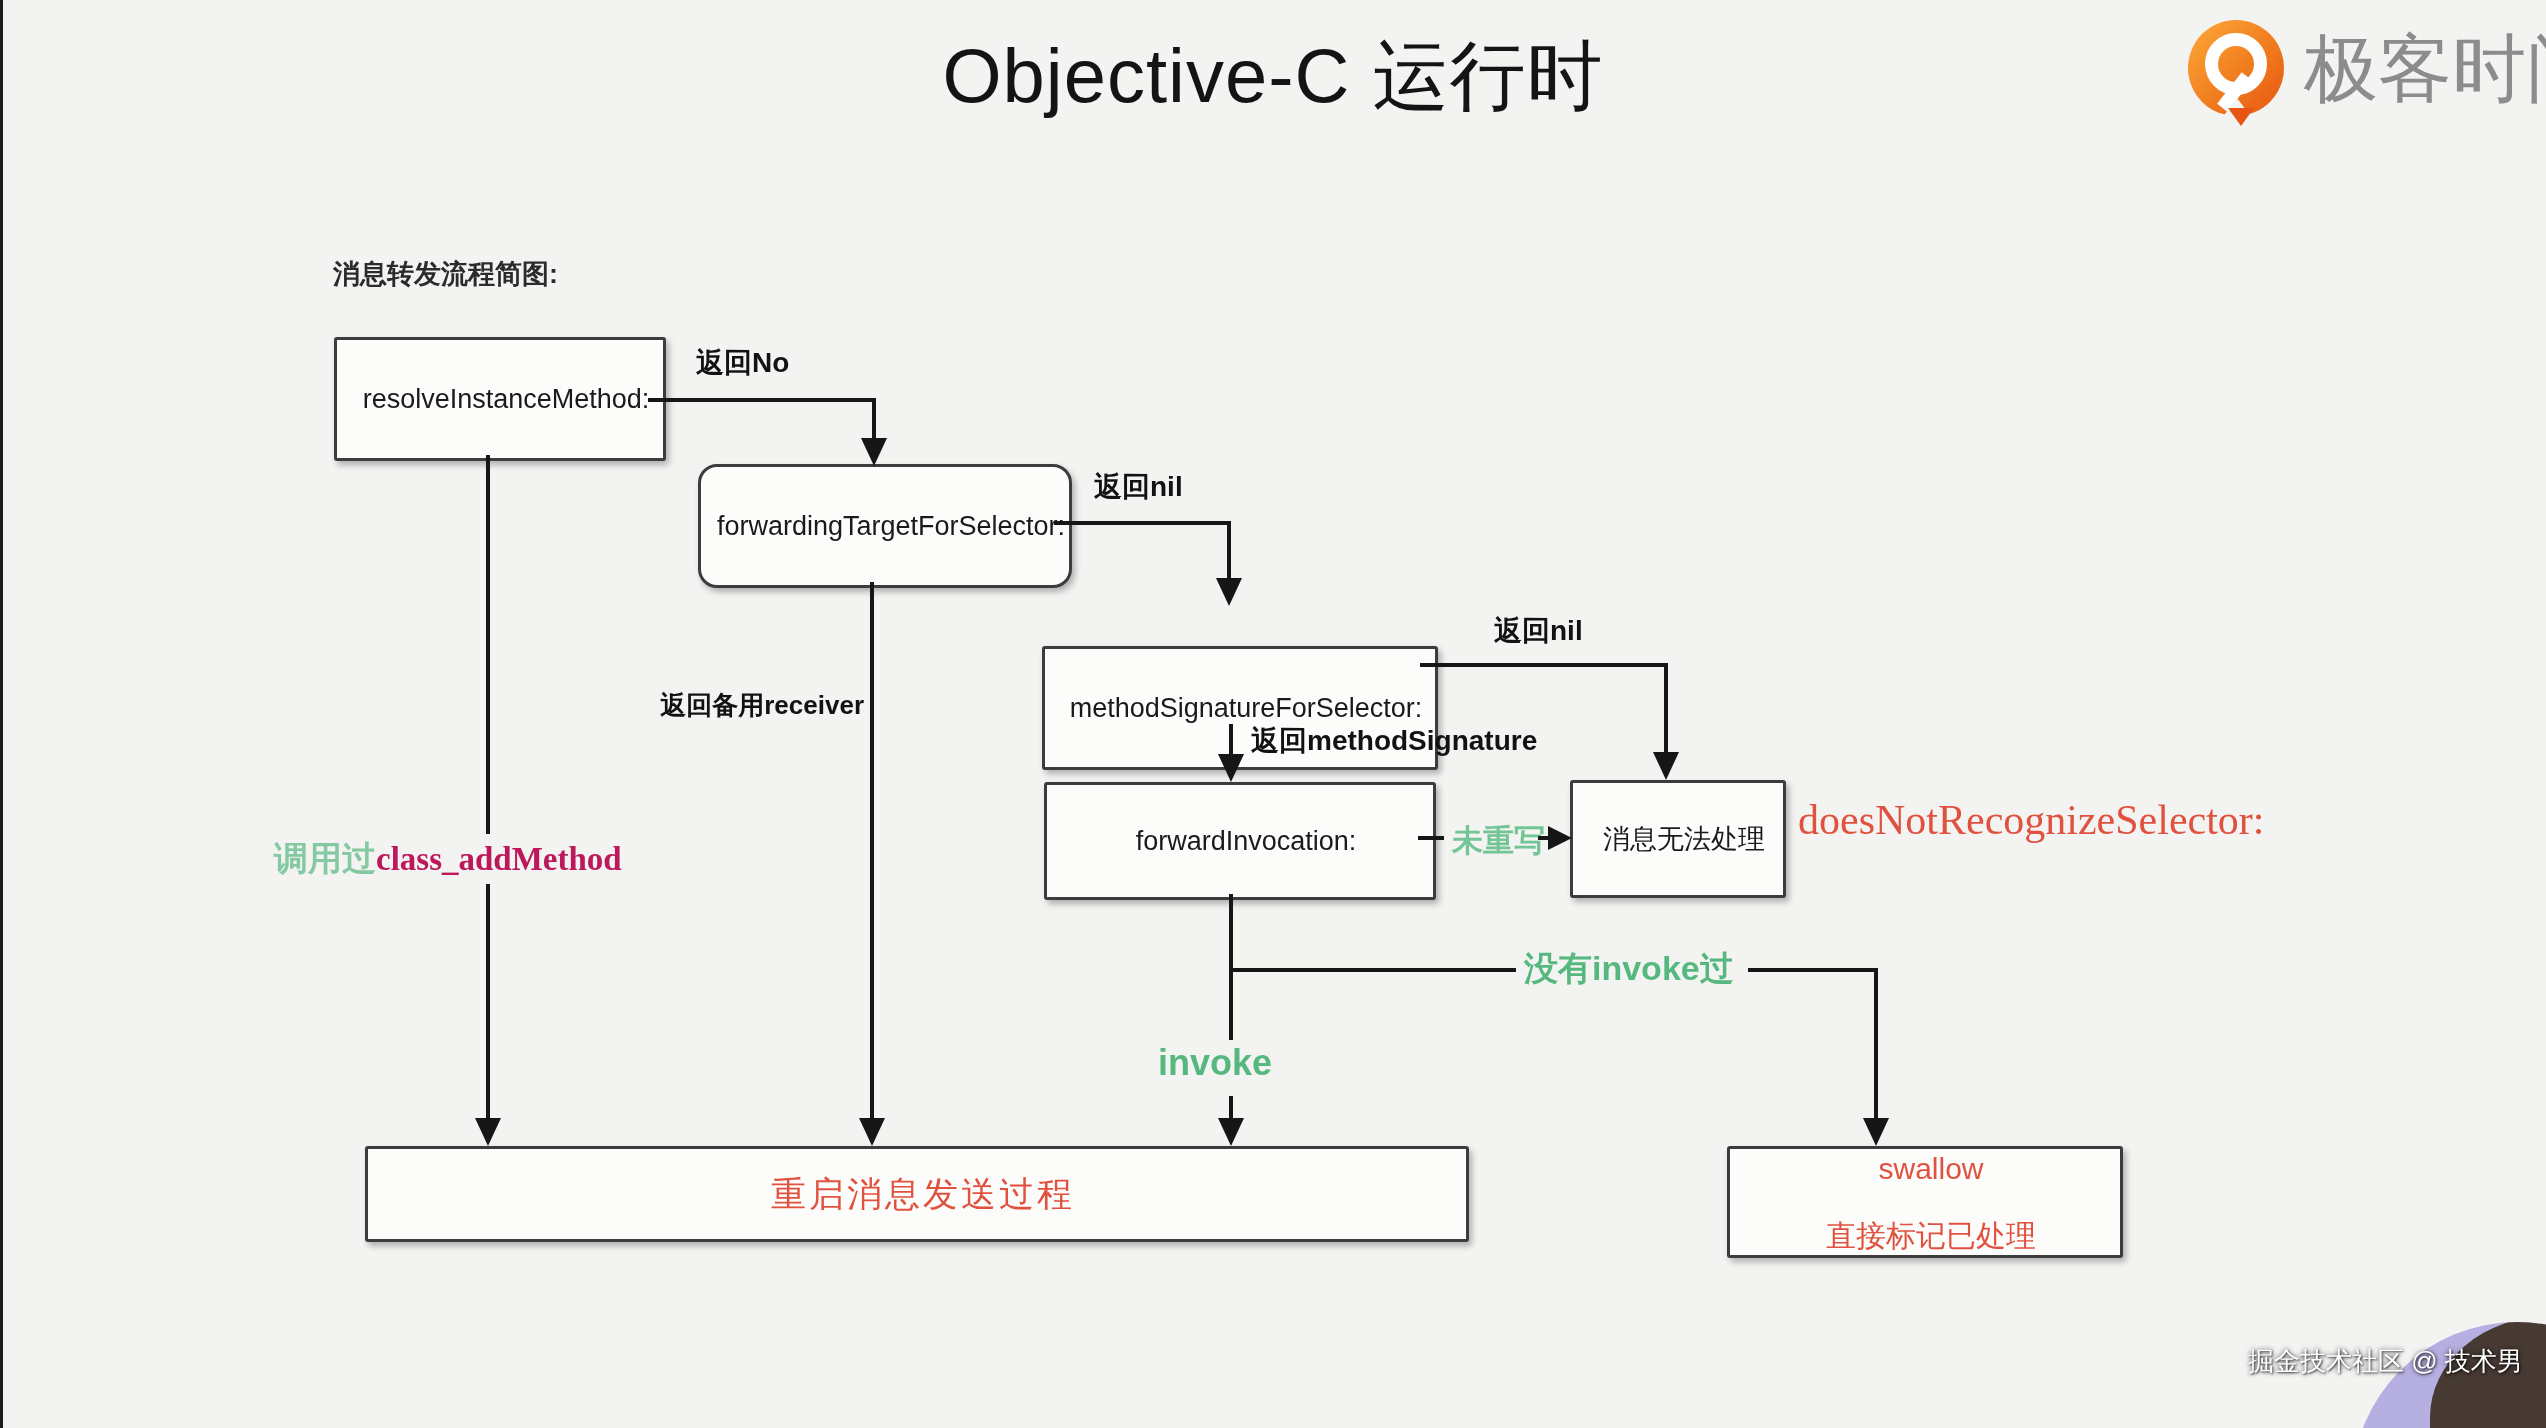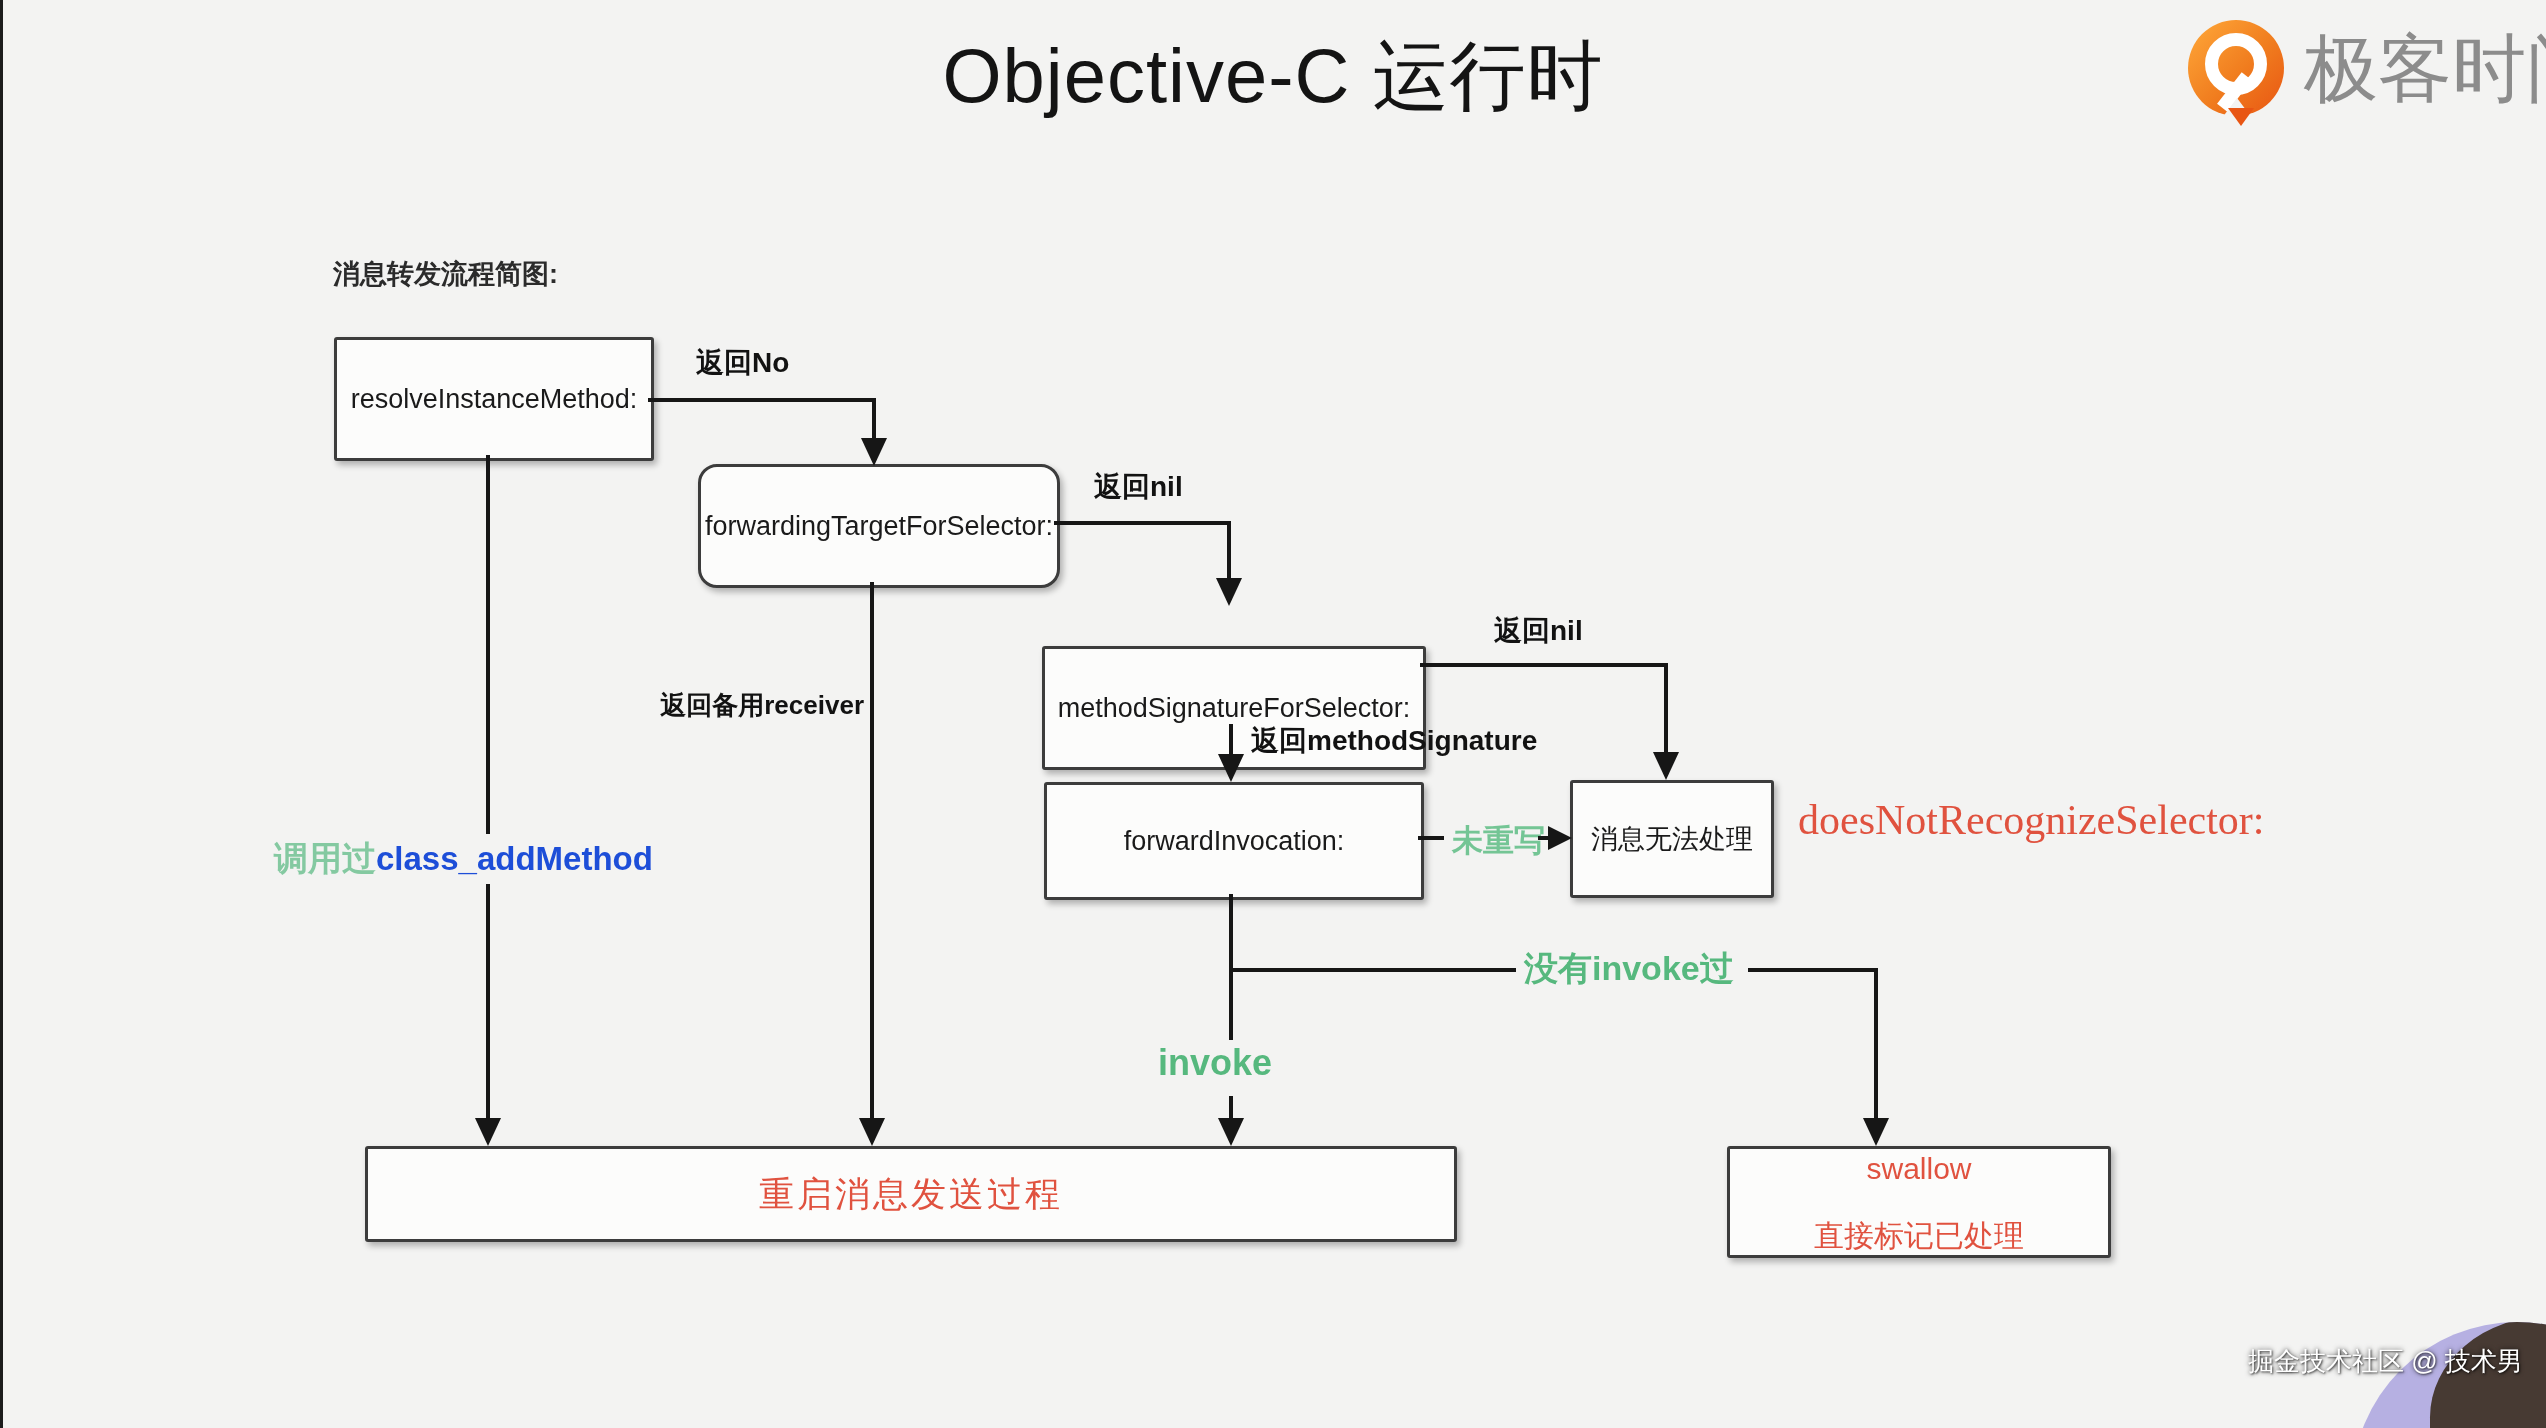--- a/index.html
+++ b/index.html
@@ -23,34 +23,34 @@
     border-left:15px solid transparent;border-right:15px solid transparent;border-bottom:20px solid #f3f3f2;}
   .logo-pintail{position:absolute;left:40px;top:88px;width:0;height:0;
     border-left:13px solid transparent;border-right:13px solid transparent;border-top:18px solid #e85513;}
   .brand-name{font-size:74px;color:#8c8c8c;line-height:98px;white-space:nowrap;}
   
   .flow-caption{position:absolute;left:333px;top:256px;font-size:27px;font-weight:bold;color:#2b2b2b;}
   .node{
     position:absolute;background:#fcfcfb;border:3px solid #3c3c3c;border-radius:3px;
     box-shadow:3px 4px 6px rgba(0,0,0,.28);
     display:flex;align-items:center;justify-content:center;flex-direction:column;
-    font-size:27px;color:#1a1a1a;text-align:center;
+    font-size:27px;color:#1a1a1a;text-align:center;padding-left:12px;
   }
   .hline{position:absolute;height:4px;background:#161616;}
   .vline{position:absolute;width:4px;background:#161616;}
   .arrow-down{position:absolute;width:0;height:0;
     border-left:13px solid transparent;border-right:13px solid transparent;border-top:28px solid #161616;}
   .arrow-right{position:absolute;width:0;height:0;
     border-top:12px solid transparent;border-bottom:12px solid transparent;border-left:24px solid #161616;}
   .elabel{position:absolute;font-size:28px;font-weight:bold;color:#121212;white-space:nowrap;}
   .green{color:#56b87e;font-weight:bold;}
   .red-note{position:absolute;font-size:42px;color:#e0523f;white-space:nowrap;font-family:Liberation Serif, serif;}
   .called-label{position:absolute;left:266px;top:834px;background:#f3f3f2;padding:2px 8px;white-space:nowrap;}
   .called-prefix{font-size:34px;color:#84c9a1;font-weight:bold;}
-  .called-code{font-size:33px;color:#1d4ed8;font-weight:bold;font-family:Liberation Sans, sans-serif;}
+  .called-code{font-size:33px;color:#be185d;font-weight:bold;font-family:Liberation Serif, serif;}
   .receiver-label{position:absolute;left:636px;top:688px;width:228px;text-align:right;
     font-size:26px;font-weight:bold;color:#121212;white-space:nowrap;}
   .no-invoke-label{position:absolute;left:1524px;top:946px;font-size:34px;}
   .invoke-label{position:absolute;left:1158px;top:1042px;font-size:36px;}
   .not-overridden-label{position:absolute;left:1452px;top:820px;font-size:31px;color:#74c595;font-weight:bold;white-space:nowrap;}
   .node-red{color:#e0523f;margin-left:32px;}
   .restart-node{font-size:35px;letter-spacing:3px;}
   .swallow-node{font-size:30px;line-height:1.3;}
   
   .avatar{position:absolute;left:2352px;top:1322px;width:330px;height:330px;border-radius:50%;

